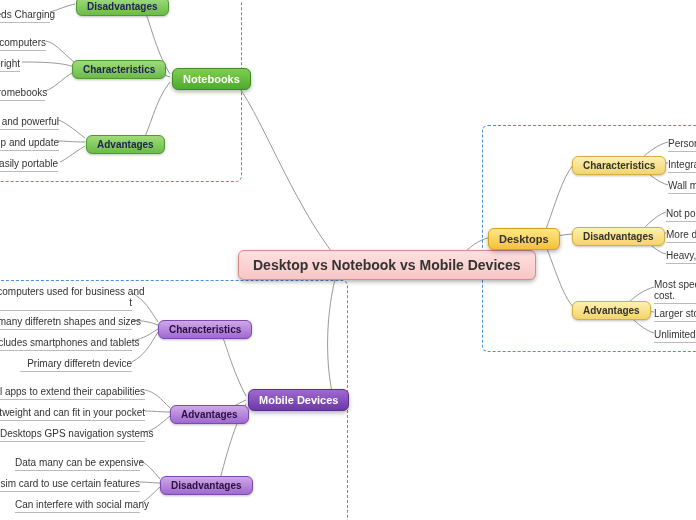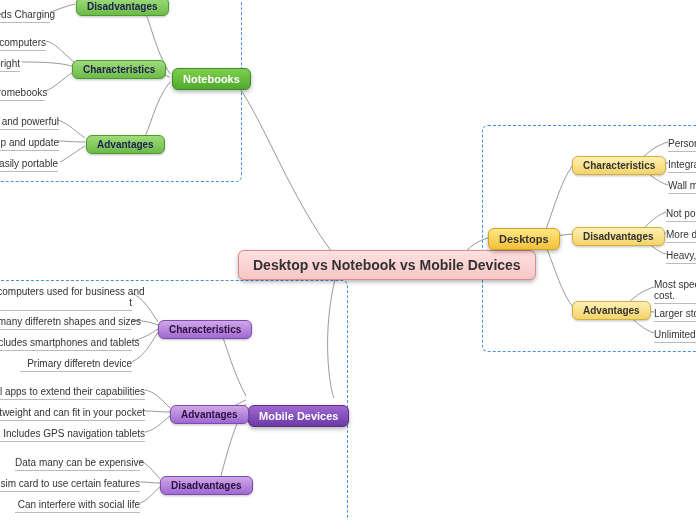--- a/index.html
+++ b/index.html
@@ -68,21 +68,20 @@
     color: #225;
     font-size: 10px;
     padding: 3px 10px;
     filter: drop-shadow(0 1px 1px rgba(0,0,0,0.25));
   }
 
   .node.purple-main {
     background: linear-gradient(#a069d1, #6b3aa5);
     border: 1px solid #5a2f8c;
     color: #fff;
-    margin-top: 16px;
   }
   .node.purple-sub {
     background: linear-gradient(#cfa8e6, #a069d1);
     border: 1px solid #7d49b5;
     color: #2a1040;
     font-size: 10px;
     padding: 3px 10px;
     filter: drop-shadow(0 1px 1px rgba(0,0,0,0.25));
   }
 
@@ -223,28 +222,28 @@
   <div class="leaf left underline" style="left:-30px; top:286px; width:162px;">dheld computers used for business and<br>t</div>
   <div class="leaf left underline" style="left:-40px; top:316px; width:172px;">omes in many differetn shapes and sizes</div>
   <div class="leaf left underline" style="left:-10px; top:337px; width:142px;">Includes smartphones and tablets</div>
   <div class="leaf left underline" style="left:20px; top:358px; width:112px;">Primary differetn device</div>
 
   <div class="node purple-sub" style="left:170px; top:405px;">
     <span>Advantages</span>
   </div>
   <div class="leaf left underline" style="left:-50px; top:386px; width:195px;">d additonal apps to extend their capabilities</div>
   <div class="leaf left underline" style="left:-50px; top:407px; width:195px;">Small, lightweight and can fit in your pocket</div>
-  <div class="leaf left underline" style="left:0px; top:428px; width:145px;">Includes GPS navigation tablets</div>
+  <div class="leaf left underline" style="left:0px; top:428px; width:145px;">Desktops GPS navigation systems</div>
 
   <div class="node purple-sub" style="left:160px; top:476px;">
     <span>Disadvantages</span>
   </div>
   <div class="leaf left underline" style="left:15px; top:457px; width:125px;">Data many can be expensive</div>
   <div class="leaf left underline" style="left:-40px; top:478px; width:180px;">st buy a sim card to use certain features</div>
-  <div class="leaf left underline" style="left:15px; top:499px; width:125px;">Can interfere with social life</div>
+  <div class="leaf left underline" style="left:15px; top:499px; width:125px;">Can interfere with social many</div>
 
   <div class="node yellow-main" style="left:488px; top:228px;">
     <span>Desktops</span>
   </div>
 
   <div class="node yellow-sub" style="left:572px; top:156px;">
     <span>Characteristics</span>
   </div>
   <div class="leaf right underline" style="left:668px; top:138px;">Persona</div>
   <div class="leaf right underline" style="left:668px; top:159px;">Integra</div>

